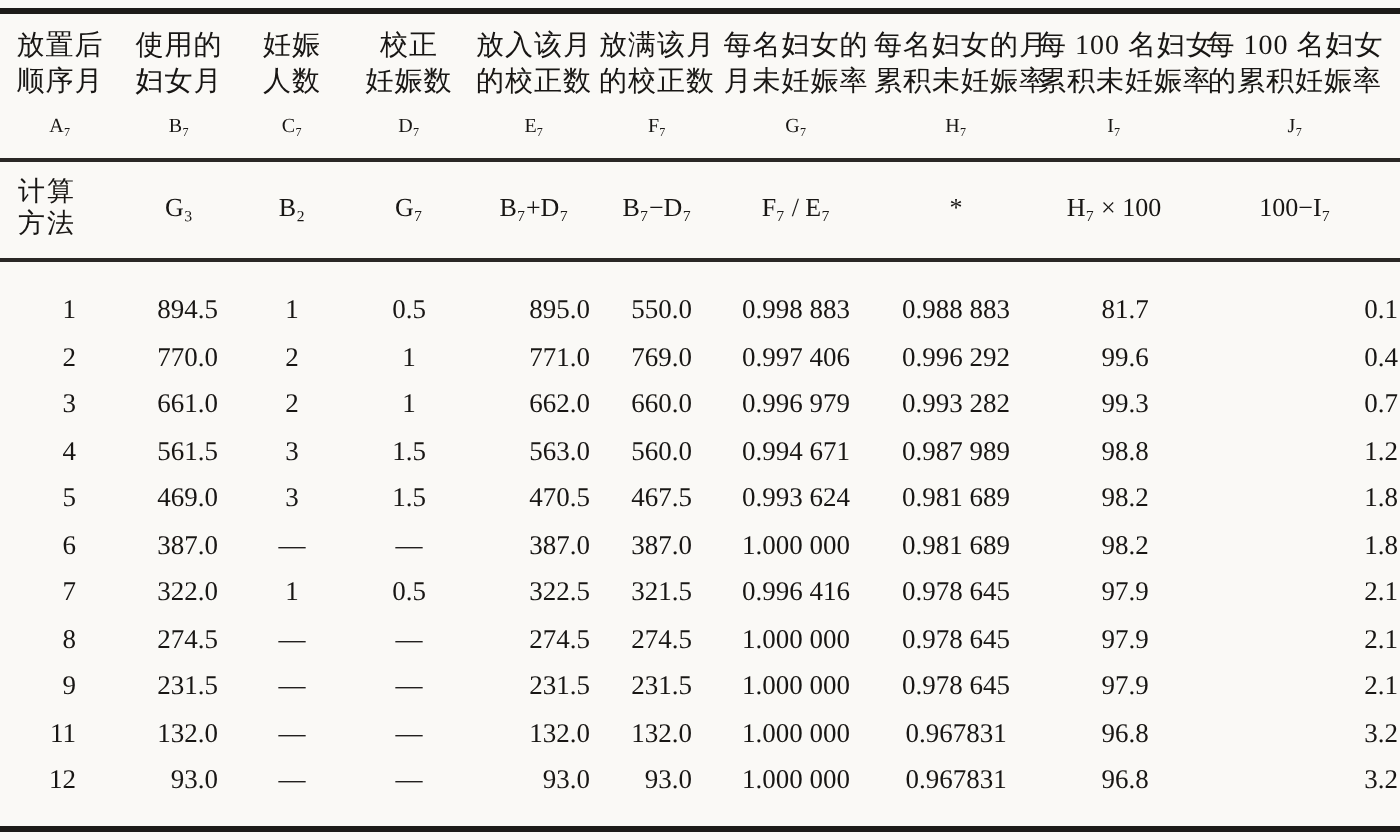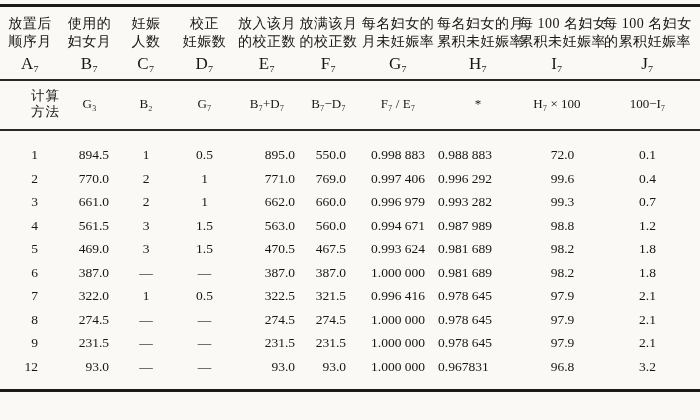--- a/index.html
+++ b/index.html
@@ -30,55 +30,55 @@
   th {
     font-weight: normal;
     font-size: 14px;
     text-align: center;
     vertical-align: middle;
     padding: 8px 0 5px 0;
     white-space: nowrap;
     overflow: visible;
   }
   .h-line { line-height: 18px; letter-spacing: 0.5px; }
-  .h-sym  { line-height: 20px; font-size: 17px; padding-top: 3px; letter-spacing: 0; }
+  .h-sym  { line-height: 20px; font-size: 10px; padding-top: 3px; letter-spacing: 0; }
 
   .method-row td {
     border-bottom: 2px solid #2a2826;
     font-size: 13px;
     text-align: center;
     vertical-align: middle;
     padding: 7px 0 9px 0;
     white-space: nowrap;
   }
   .method-row td.m-label {
-    text-align: right;
-    padding-left: 26px;
+    text-align: left;
+    padding-left: 9px;
     font-size: 13.5px;
   }
   .m-label div { line-height: 16px; letter-spacing: 1px; }
 
   #data-body td {
     font-size: 13.5px;
     line-height: 21.5px;
     white-space: nowrap;
   }
   #data-body tr:first-child td { padding-top: 13px; }
   #data-body tr:last-child td  { padding-bottom: 12px; }
 
   td.c0 { text-align: right;  padding-right: 22px; }
   td.c1 { text-align: right;  padding-right: 10px; }
   td.c2 { text-align: center; }
   td.c3 { text-align: center; }
   td.c4 { text-align: right;  padding-right: 3px; }
   td.c5 { text-align: right;  padding-right: 13px; }
   td.c6 { text-align: center; }
-  td.c7 { }
+  td.c7 { text-align: center; }
   td.c8 { text-align: center; padding-left: 12px; }
-  td.c9 { text-align: center; }
+  td.c9 { text-align: right; }
 </style>
 </head>
 <body>
 
 <div class="page">
   <table>
     <colgroup>
       <col style="width:60px">
         <col style="width:59px">
         <col style="width:54px">
@@ -164,21 +164,21 @@
     <tbody id="data-body">
         <tr>
           <td class="c0">1</td>
           <td class="c1">894.5</td>
           <td class="c2">1</td>
           <td class="c3">0.5</td>
           <td class="c4">895.0</td>
           <td class="c5">550.0</td>
           <td class="c6">0.998 883</td>
           <td class="c7">0.988 883</td>
-          <td class="c8">72.0</td>
+          <td class="c8">81.7</td>
           <td class="c9">0.1</td>
         </tr>
         <tr>
           <td class="c0">2</td>
           <td class="c1">770.0</td>
           <td class="c2">2</td>
           <td class="c3">1</td>
           <td class="c4">771.0</td>
           <td class="c5">769.0</td>
           <td class="c6">0.997 406</td>
@@ -264,26 +264,38 @@
           <td class="c2">—</td>
           <td class="c3">—</td>
           <td class="c4">231.5</td>
           <td class="c5">231.5</td>
           <td class="c6">1.000 000</td>
           <td class="c7">0.978 645</td>
           <td class="c8">97.9</td>
           <td class="c9">2.1</td>
         </tr>
         <tr>
-          <td class="c0">12</td>
-          <td class="c1">93.0</td>
-          <td class="c2">—</td>
-          <td class="c3">—</td>
-          <td class="c4">93.0</td>
-          <td class="c5">93.0</td>
+          <td class="c0">11</td>
+          <td class="c1">132.0</td>
+          <td class="c2">—</td>
+          <td class="c3">—</td>
+          <td class="c4">132.0</td>
+          <td class="c5">132.0</td>
           <td class="c6">1.000 000</td>
           <td class="c7">0.967831</td>
           <td class="c8">96.8</td>
           <td class="c9">3.2</td>
         </tr>
+        <tr>
+          <td class="c0">12</td>
+          <td class="c1">93.0</td>
+          <td class="c2">—</td>
+          <td class="c3">—</td>
+          <td class="c4">93.0</td>
+          <td class="c5">93.0</td>
+          <td class="c6">1.000 000</td>
+          <td class="c7">0.967831</td>
+          <td class="c8">96.8</td>
+          <td class="c9">3.2</td>
+        </tr>
       </tbody>
   </table>
 </div>
 
 </body></html>

